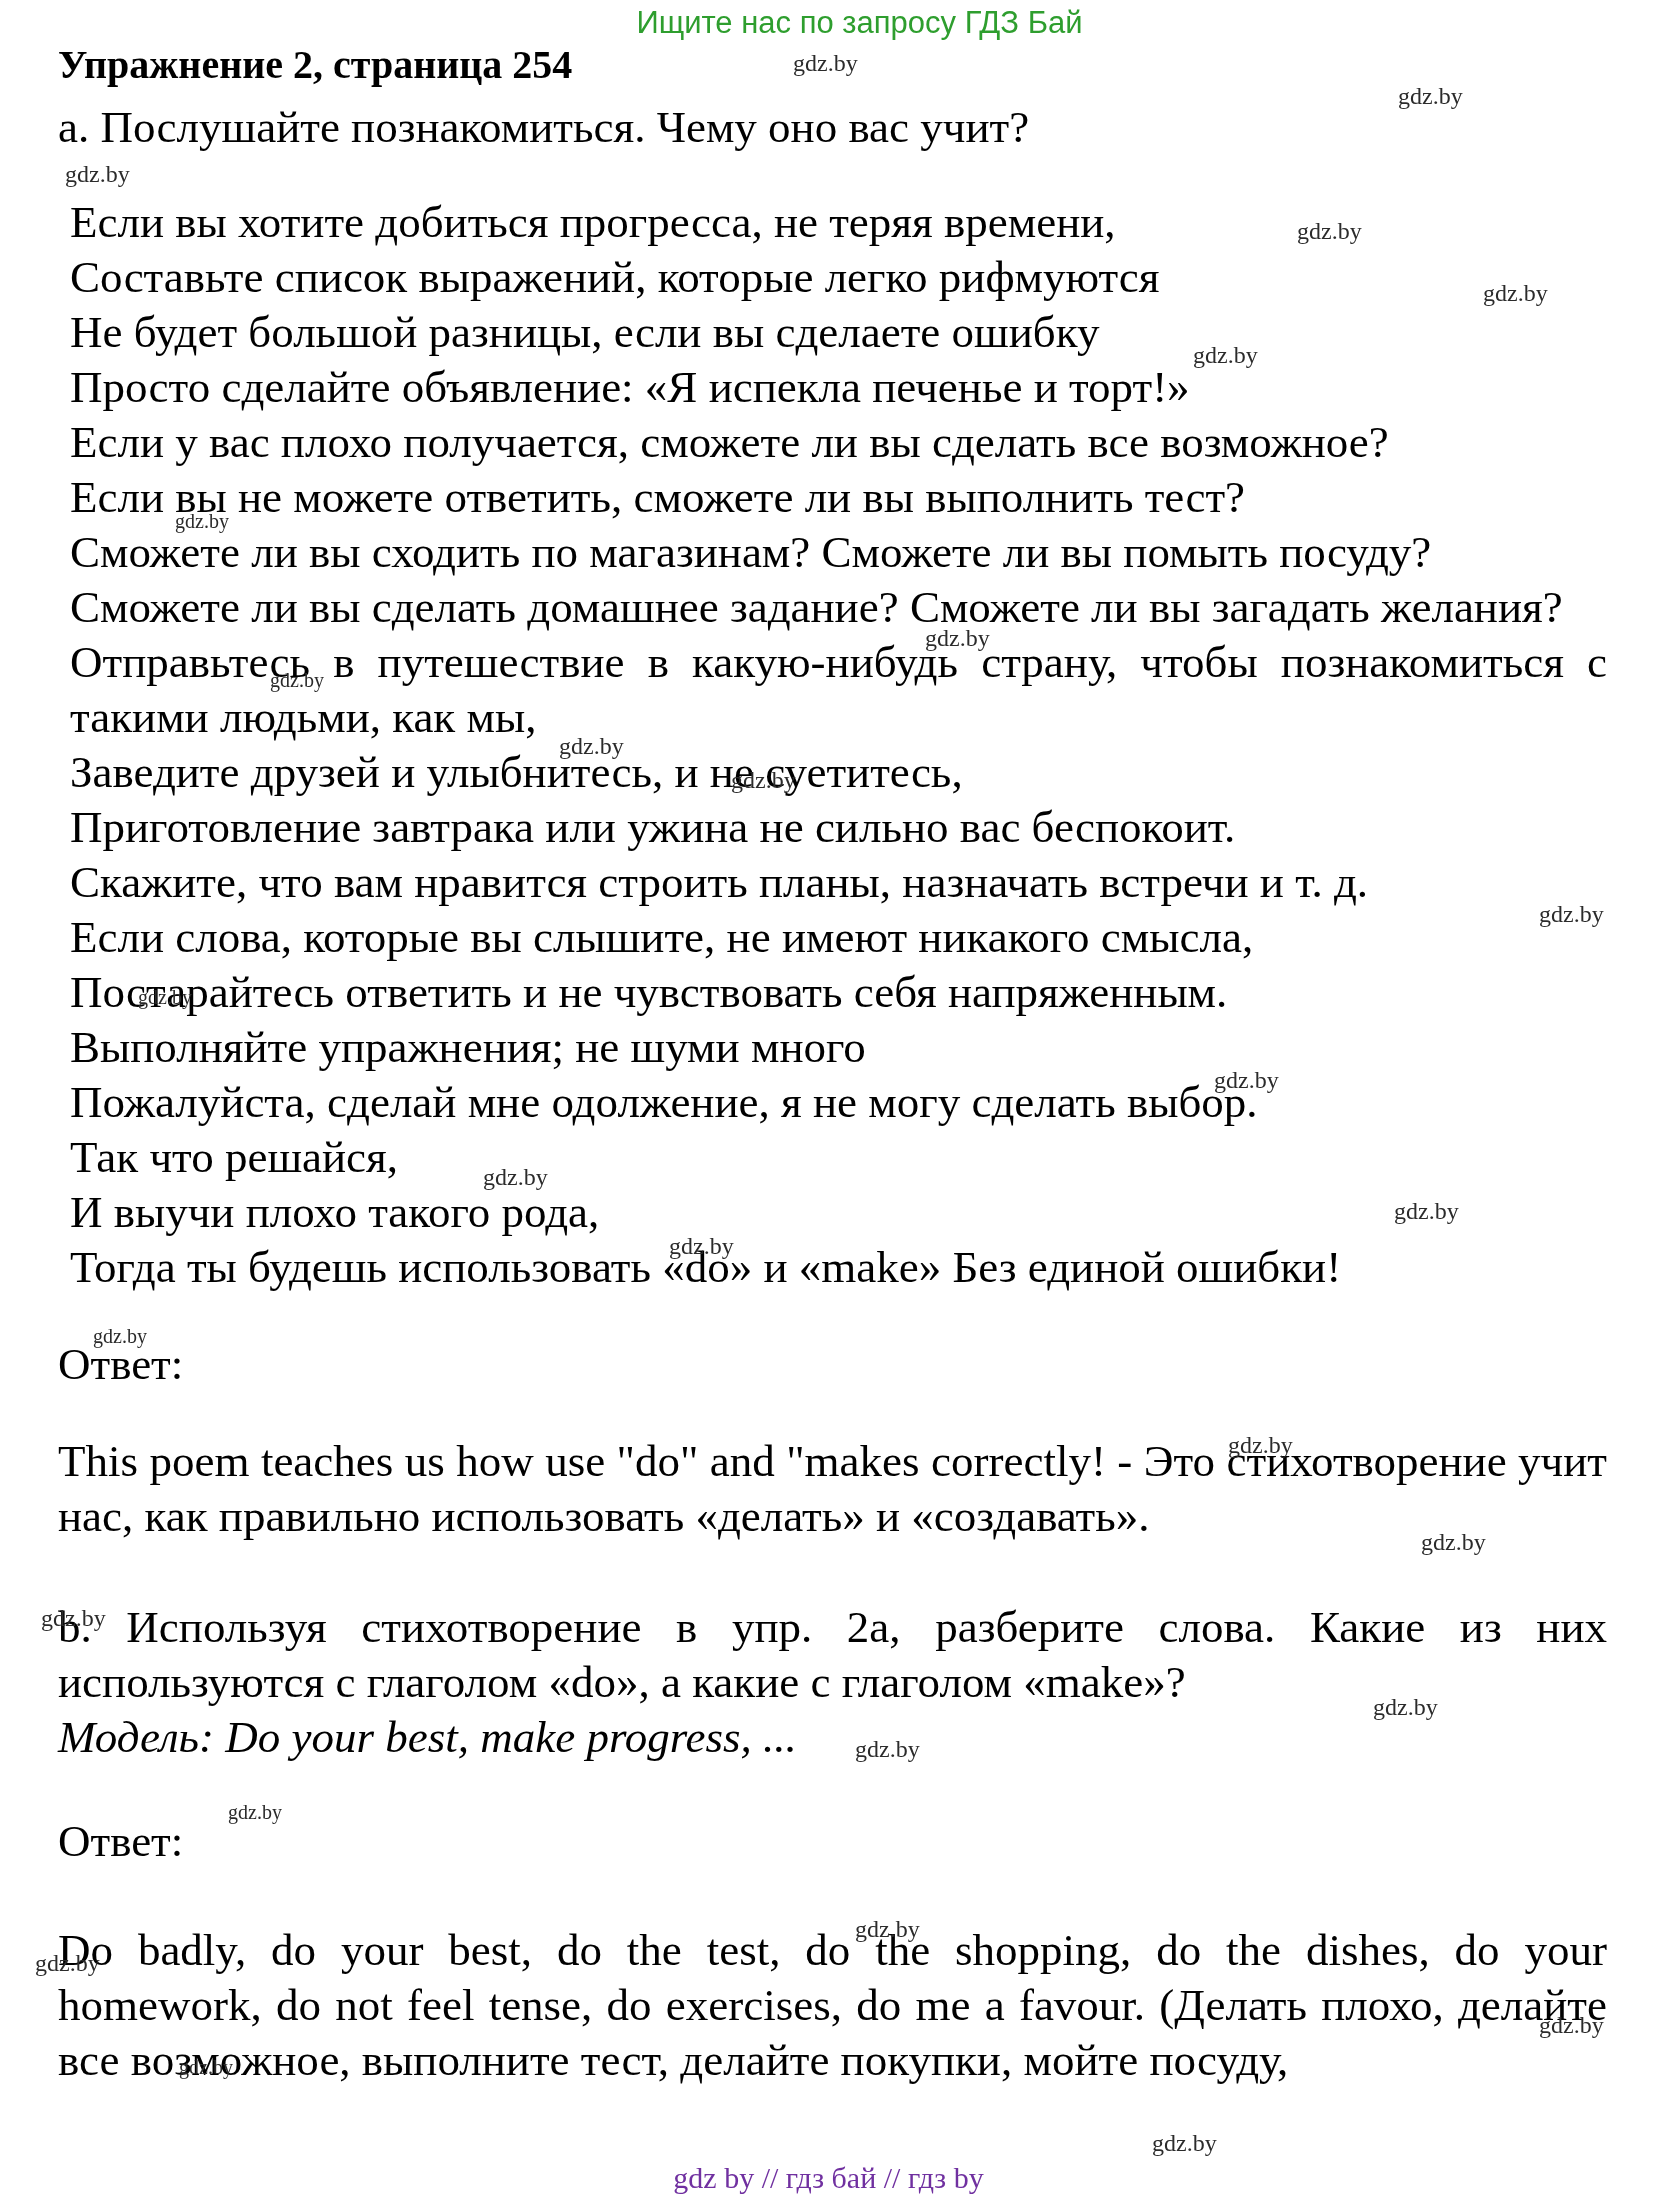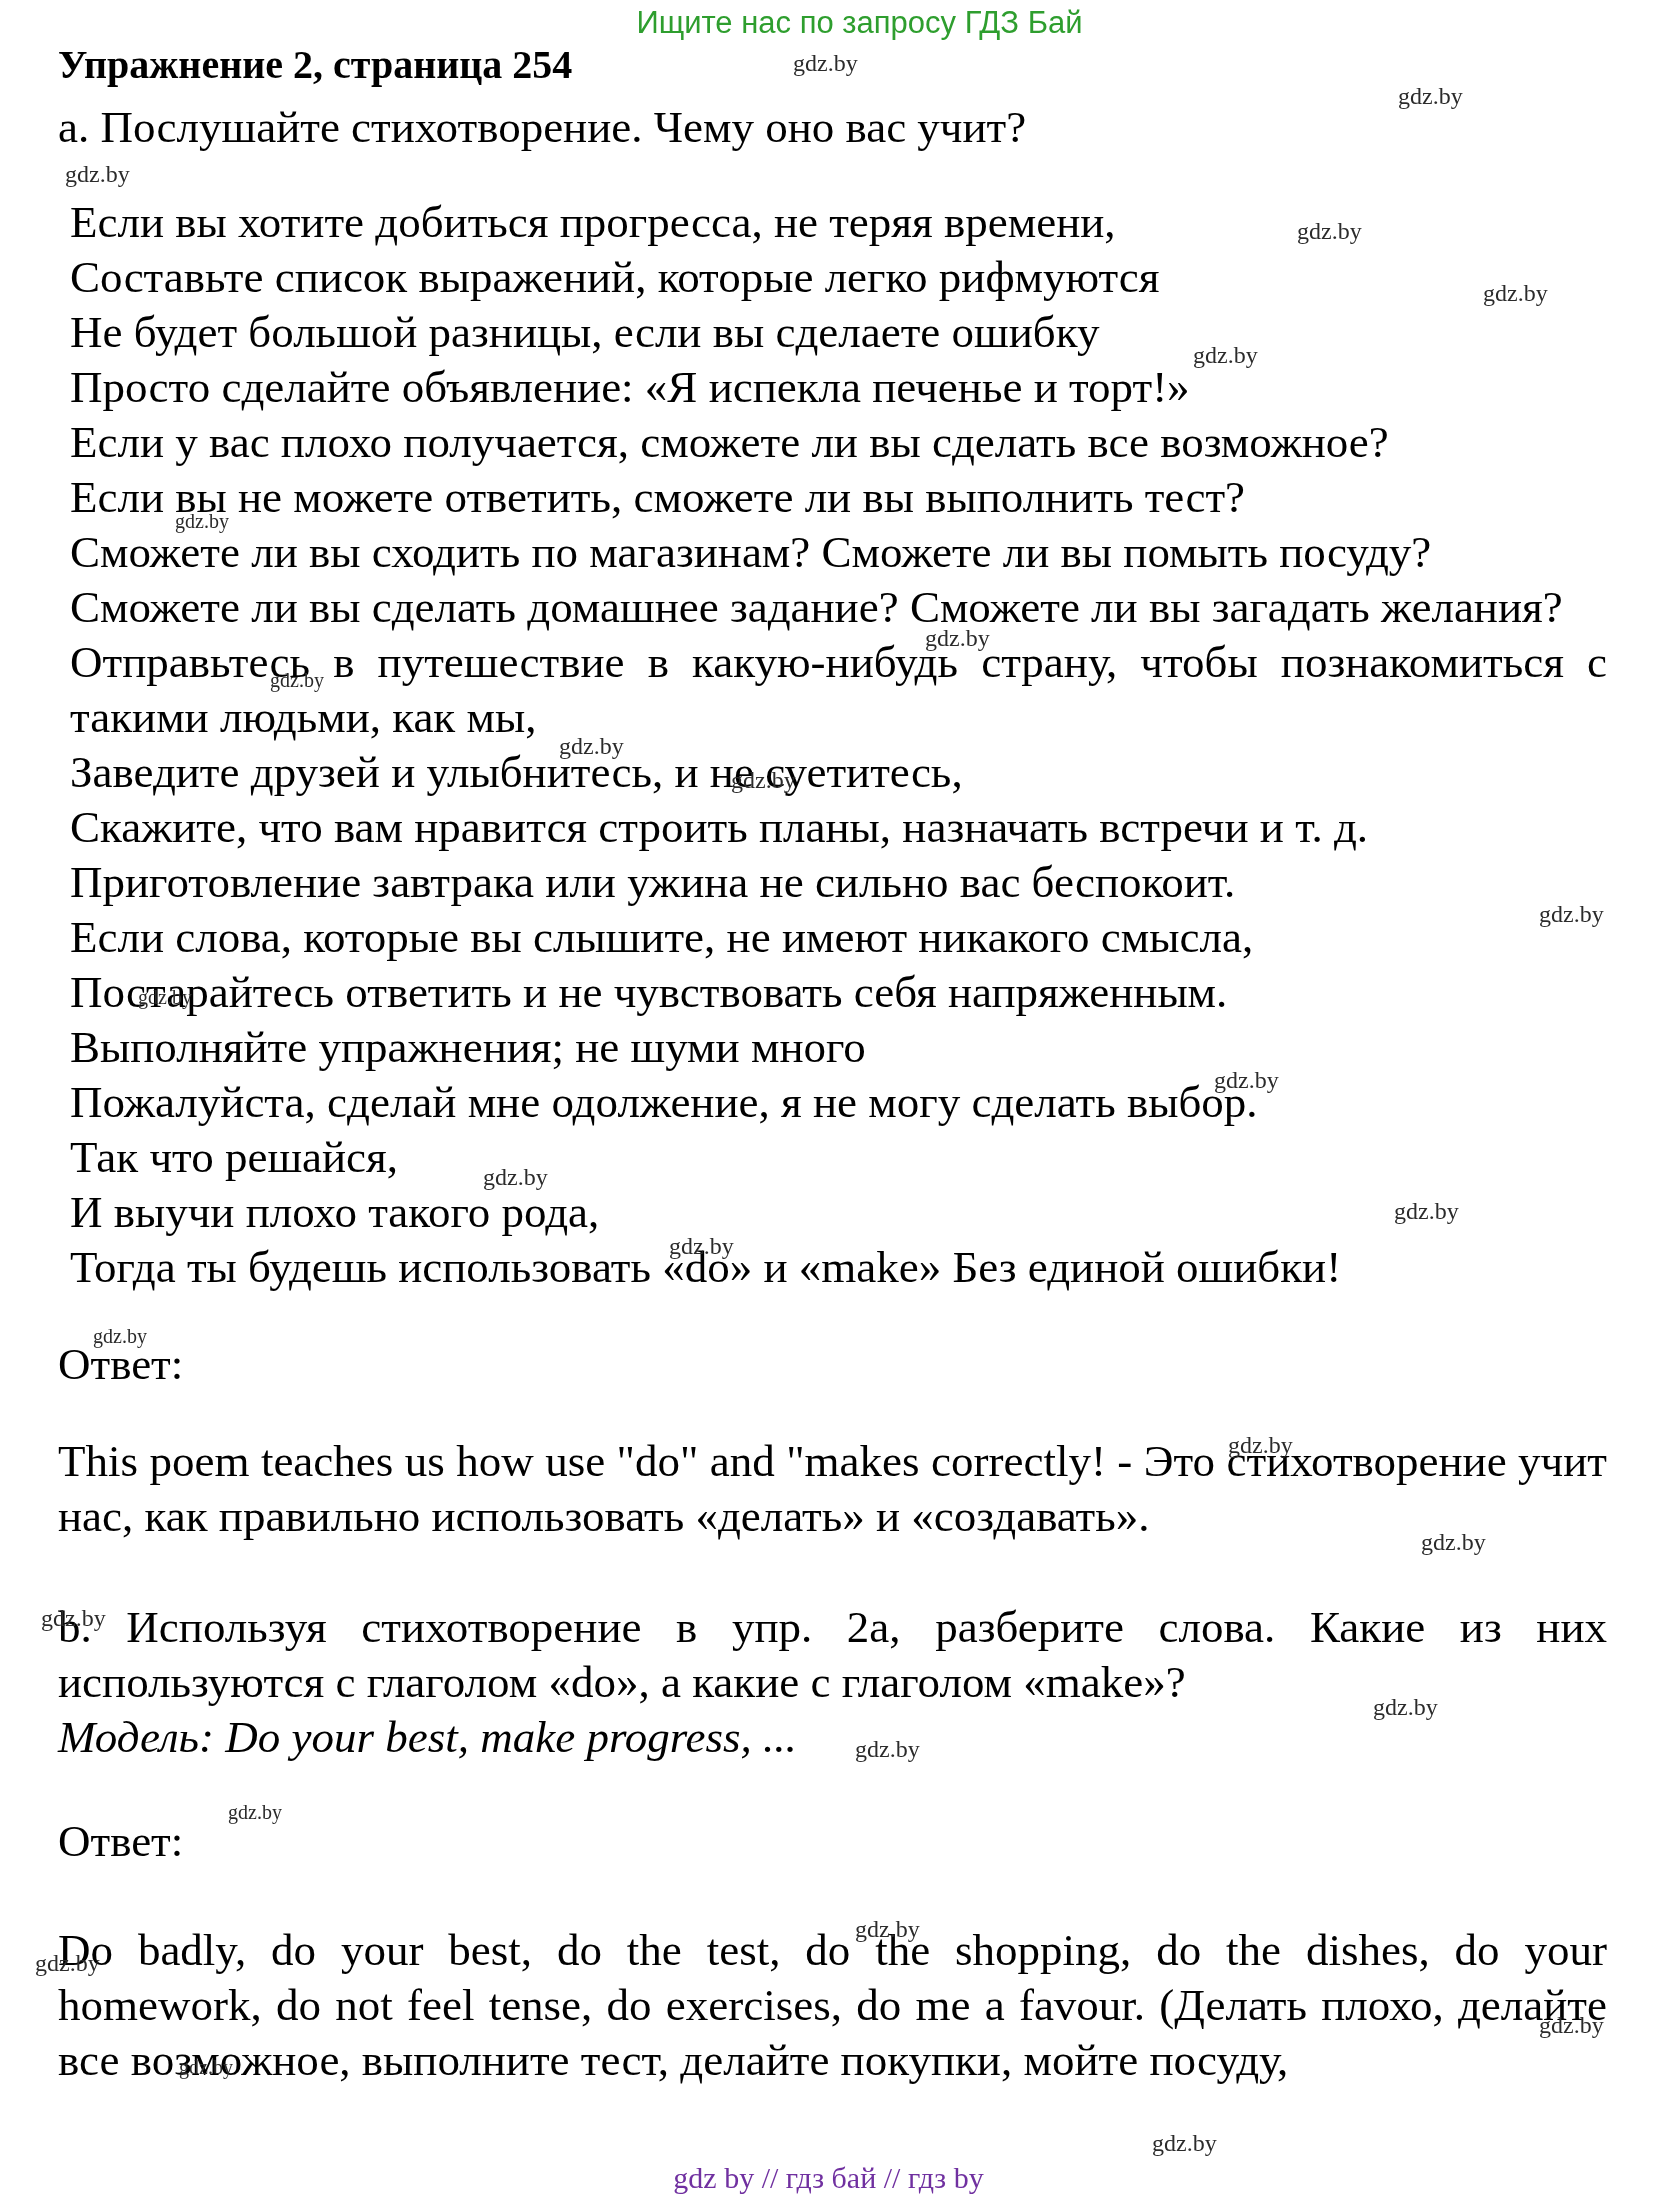--- a/index.html
+++ b/index.html
@@ -68,35 +68,35 @@
 </style>
 </head>
 <body>
 
 <div class="banner">Ищите нас по запросу ГДЗ Бай</div>
 
 <div class="content">
 
   <div class="heading">Упражнение 2, страница 254</div>
 
-  <div class="prompt-a">a. Послушайте стихотворение. Чему оно вас учит?</div>
+  <div class="prompt-a">a. Послушайте познакомиться. Чему оно вас учит?</div>
 
   <div class="poem">
       <div class="poem-line">Если вы хотите добиться прогресса, не теряя времени,</div>
       <div class="poem-line">Составьте список выражений, которые легко рифмуются</div>
       <div class="poem-line">Не будет большой разницы, если вы сделаете ошибку</div>
       <div class="poem-line">Просто сделайте объявление: «Я испекла печенье и торт!»</div>
       <div class="poem-line">Если у вас плохо получается, сможете ли вы сделать все возможное?</div>
       <div class="poem-line">Если вы не можете ответить, сможете ли вы выполнить тест?</div>
       <div class="poem-line">Сможете ли вы сходить по магазинам? Сможете ли вы помыть посуду?</div>
       <div class="poem-line justify">Сможете ли вы сделать домашнее задание? Сможете ли вы загадать желания?</div>
       <div class="poem-line justify">Отправьтесь в путешествие в какую-нибудь страну, чтобы познакомиться с такими людьми, как мы,</div>
       <div class="poem-line">Заведите друзей и улыбнитесь, и не суетитесь,</div>
+      <div class="poem-line">Приготовление завтрака или ужина не сильно вас беспокоит.</div>
       <div class="poem-line">Скажите, что вам нравится строить планы, назначать встречи и т. д.</div>
-      <div class="poem-line">Приготовление завтрака или ужина не сильно вас беспокоит.</div>
       <div class="poem-line">Если слова, которые вы слышите, не имеют никакого смысла,</div>
       <div class="poem-line">Постарайтесь ответить и не чувствовать себя напряженным.</div>
       <div class="poem-line">Выполняйте упражнения; не шуми много</div>
       <div class="poem-line">Пожалуйста, сделай мне одолжение, я не могу сделать выбор.</div>
       <div class="poem-line">Так что решайся,</div>
       <div class="poem-line">И выучи плохо такого рода,</div>
       <div class="poem-line">Тогда ты будешь использовать «do» и «make» Без единой ошибки!</div>
     </div>
 
   <div class="answer-label">Ответ:</div>

